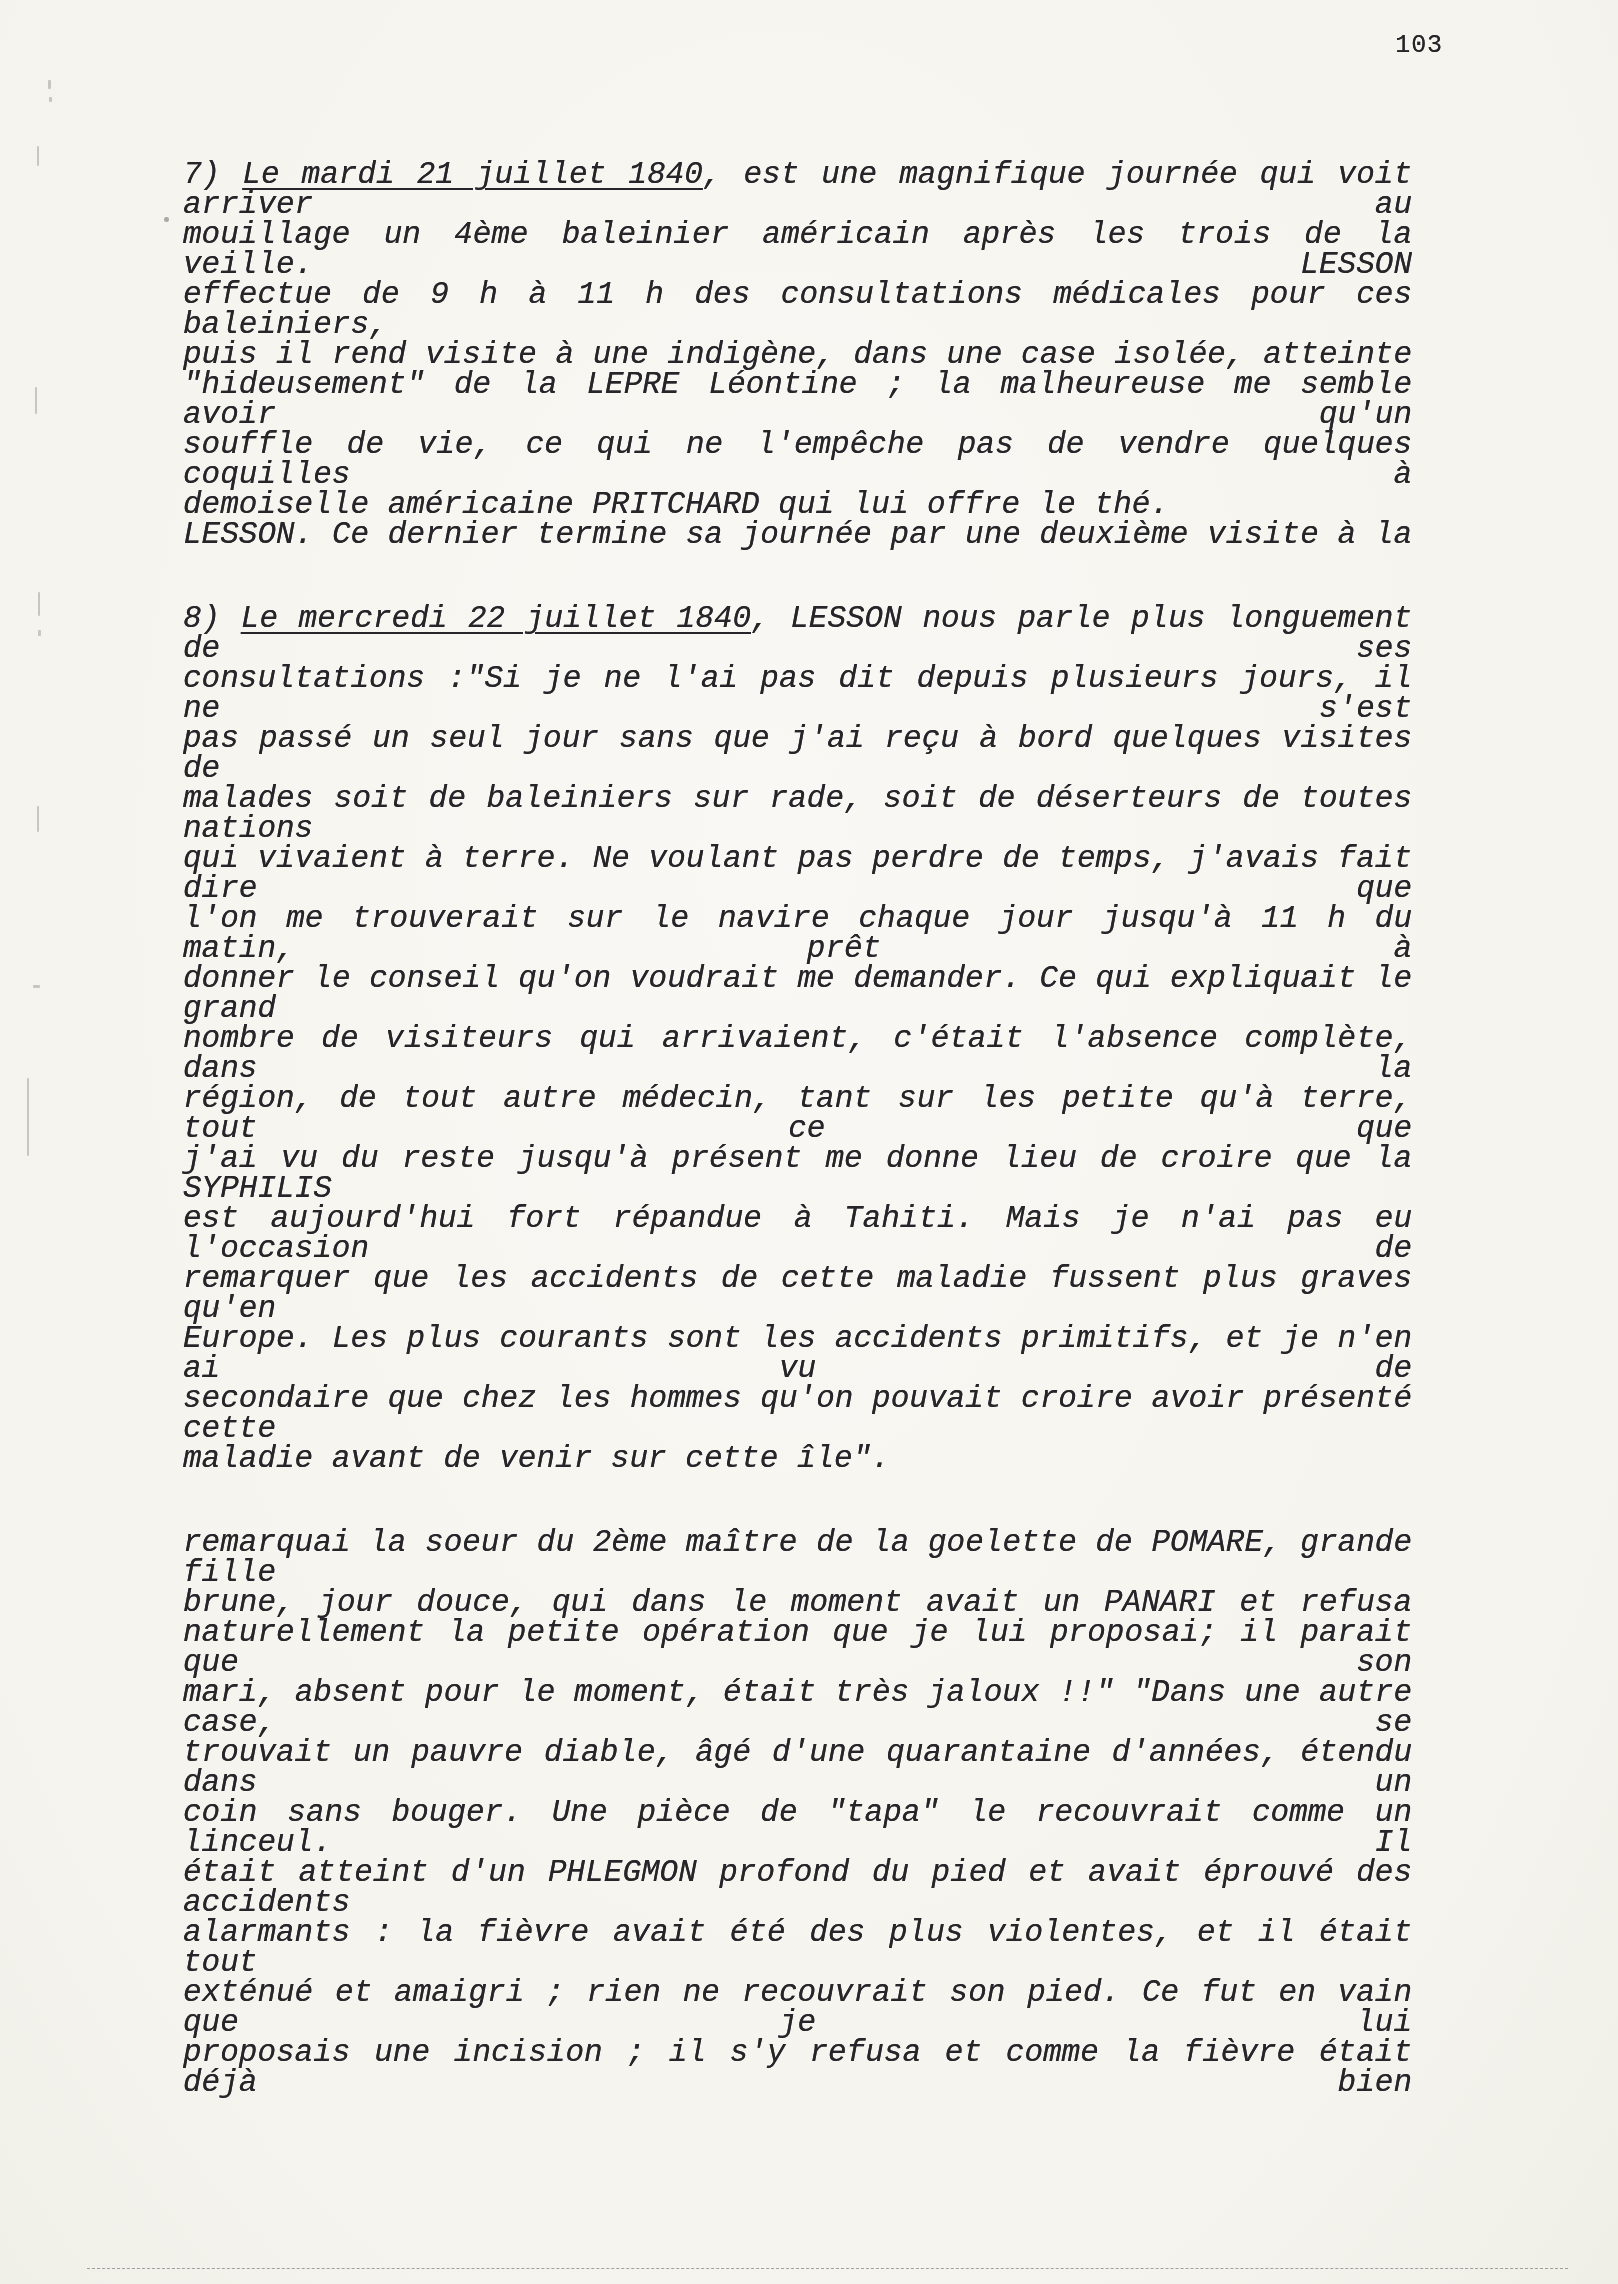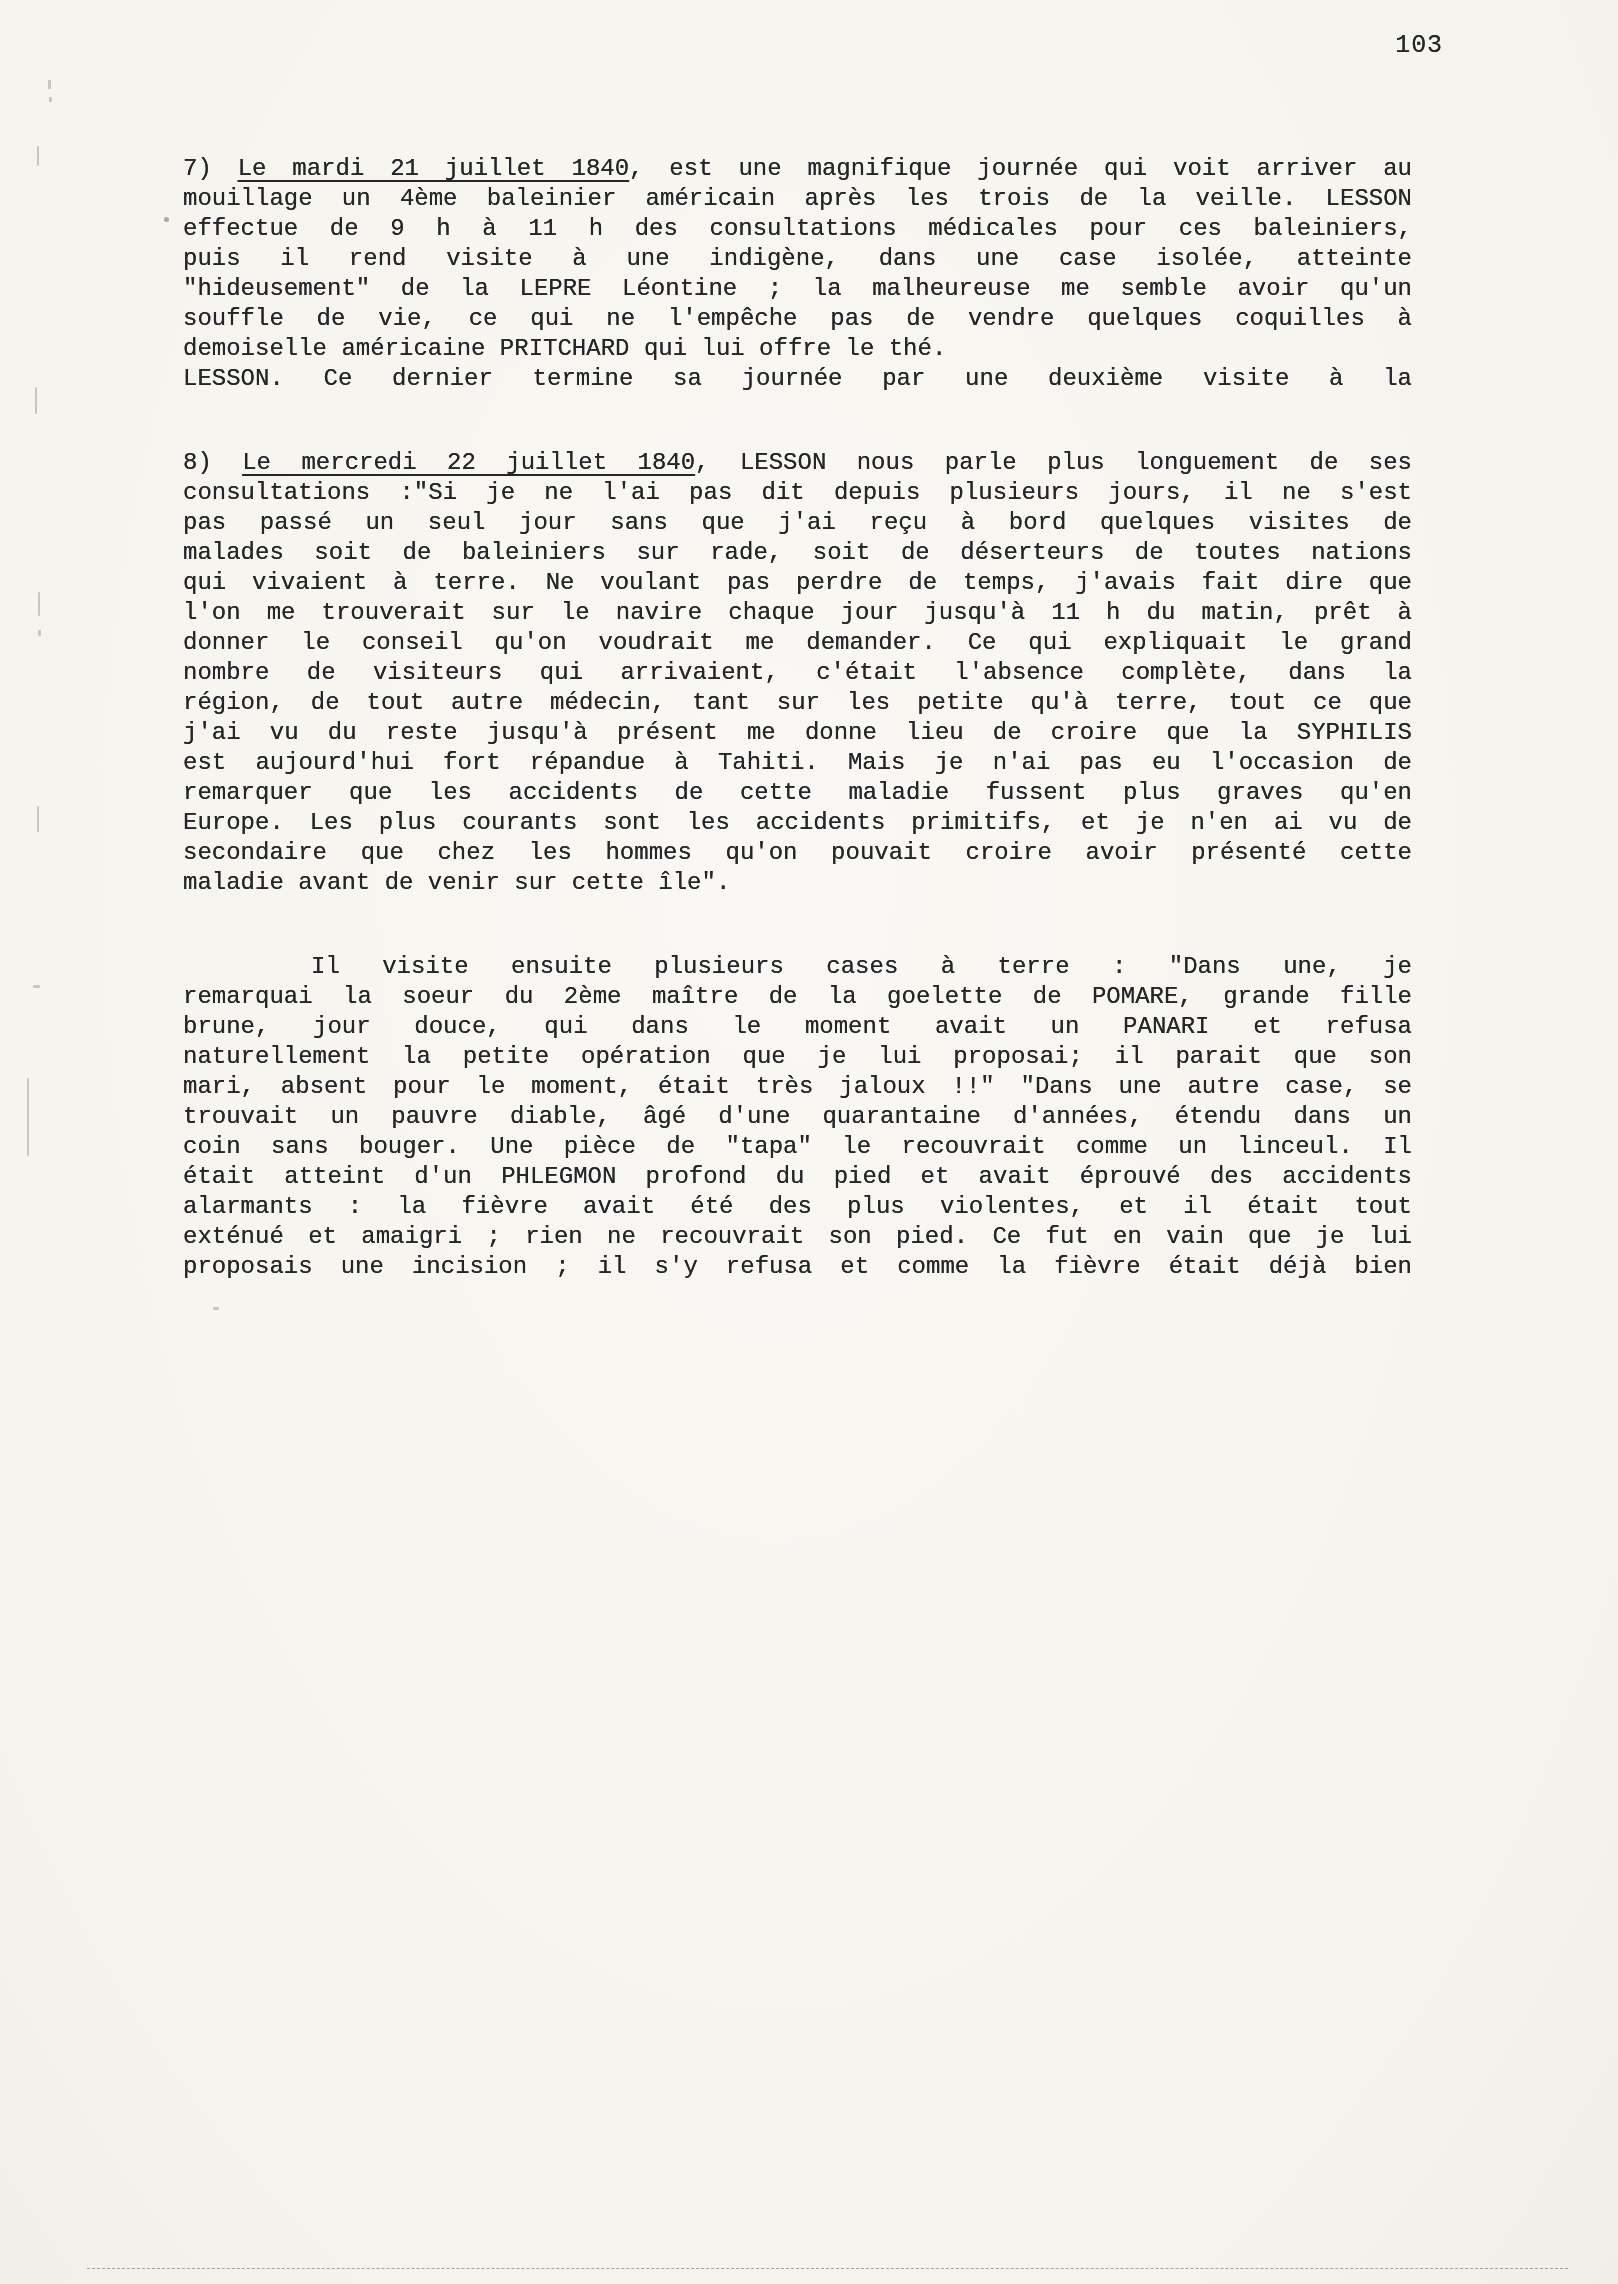--- a/index.html
+++ b/index.html
@@ -21,25 +21,26 @@
     position: absolute;
     top: 31px;
     right: 175px;
     font-size: 25px;
     letter-spacing: 0.9px;
     text-shadow: 0 0 0.5px rgba(38,38,42,0.85);
   }
   .document-body {
     position: absolute;
     left: 183px;
-    top: 154px;
+    top: 160px;
     width: 1229px;
-    font-size: 24px;
+    font-size: 31px;
     line-height: 30px;
     text-shadow: 0 0 0.5px rgba(38,38,42,0.85);
+    font-style: italic;
   }
   .paragraph + .paragraph { margin-top: 54px; }
   .line {
     text-align: justify;
     text-align-last: justify;
     white-space: normal;
   }
   .line.last {
     text-align-last: left;
   }
@@ -100,21 +101,20 @@
         <div class="line"><span>nombre de visiteurs qui arrivaient, c'était l'absence complète, dans la</span></div>
         <div class="line"><span>région, de tout autre médecin, tant sur les petite qu'à terre, tout ce que</span></div>
         <div class="line"><span>j'ai vu du reste jusqu'à présent me donne lieu de croire que la SYPHILIS</span></div>
         <div class="line"><span>est aujourd'hui fort répandue à Tahiti. Mais je n'ai pas eu l'occasion de</span></div>
         <div class="line"><span>remarquer que les accidents de cette maladie fussent plus graves qu'en</span></div>
         <div class="line"><span>Europe. Les plus courants sont les accidents primitifs, et je n'en ai vu de</span></div>
         <div class="line"><span>secondaire que chez les hommes qu'on pouvait croire avoir présenté cette</span></div>
         <div class="line last"><span>maladie avant de venir sur cette île".</span></div>
       </div>
       <div class="paragraph">
-        <div class="line" style="text-indent: 128px;"><span>Il visite ensuite plusieurs cases à terre : "Dans une, je</span></div>
         <div class="line"><span>remarquai la soeur du 2ème maître de la goelette de POMARE, grande fille</span></div>
         <div class="line"><span>brune, jour douce, qui dans le moment avait un PANARI et refusa</span></div>
         <div class="line"><span>naturellement la petite opération que je lui proposai; il parait que son</span></div>
         <div class="line"><span>mari, absent pour le moment, était très jaloux !!" "Dans une autre case, se</span></div>
         <div class="line"><span>trouvait un pauvre diable, âgé d'une quarantaine d'années, étendu dans un</span></div>
         <div class="line"><span>coin sans bouger. Une pièce de "tapa" le recouvrait comme un linceul. Il</span></div>
         <div class="line"><span>était atteint d'un PHLEGMON profond du pied et avait éprouvé des accidents</span></div>
         <div class="line"><span>alarmants : la fièvre avait été des plus violentes, et il était tout</span></div>
         <div class="line"><span>exténué et amaigri ; rien ne recouvrait son pied. Ce fut en vain que je lui</span></div>
         <div class="line"><span>proposais une incision ; il s'y refusa et comme la fièvre était déjà bien</span></div>

